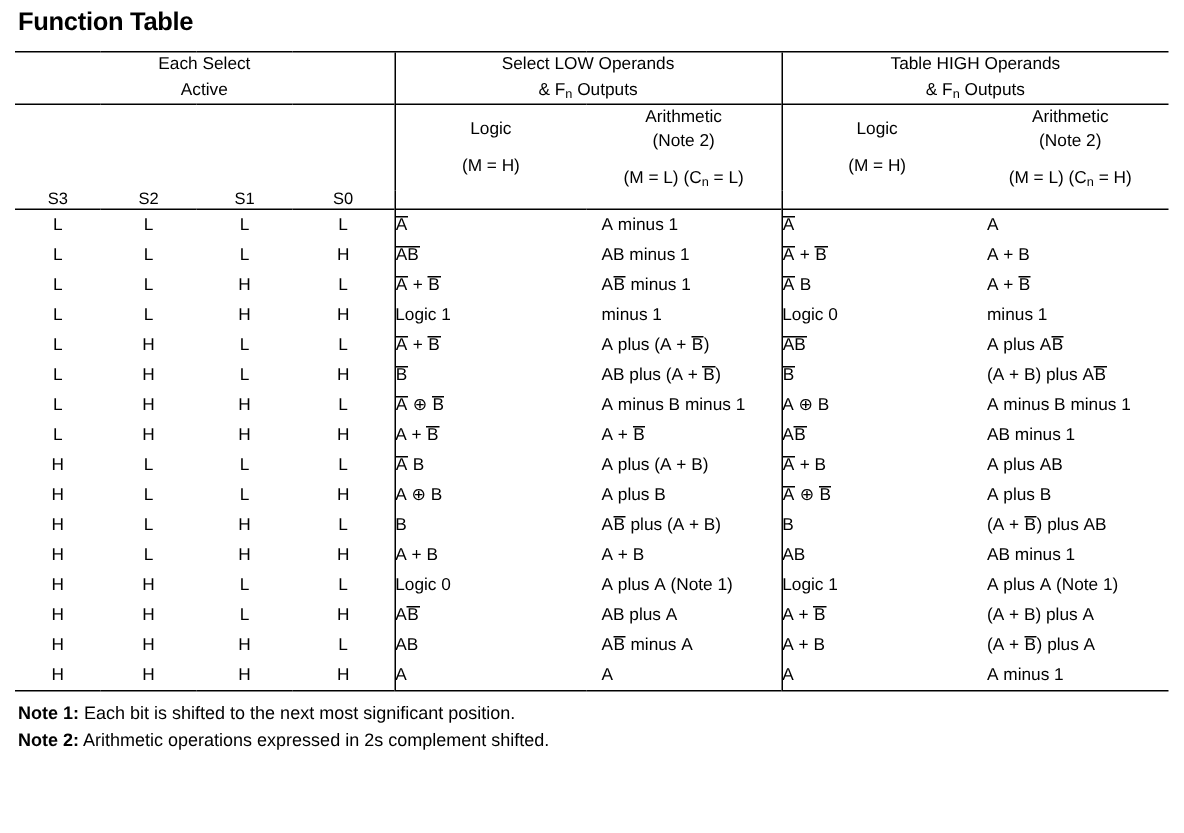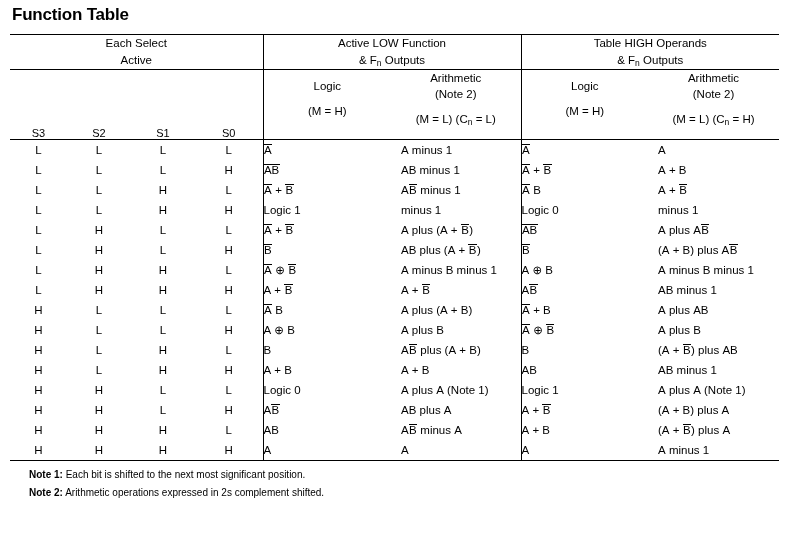--- a/index.html
+++ b/index.html
@@ -99,23 +99,22 @@
     line-height: 1.02;
     padding: 0 0.4px;
     margin-top: -1px;
   }
   
   .notes {
     margin-top: 5px;
     padding-left: 2px;
   }
   .note {
-    font-size: 10px;
+    font-size: 12px;
     line-height: 18px;
-    margin-left: 17px;
   }
   .note b { font-weight: bold; }
 </style>
 </head>
 <body>
 
 <div class="page">
 
   <div class="title">Function Table</div>
 
@@ -131,21 +130,21 @@
         <col style="width:131px">
     </colgroup>
     <tbody>
 
       <tr class="rule-top">
         <td class="hgroup" colspan="4">
           <span class="l1">Each Select</span>
           <span class="l2">Active</span>
         </td>
         <td class="hgroup vl" colspan="2">
-          <span class="l1">Active LOW Function</span>
+          <span class="l1">Select LOW Operands</span>
           <span class="l2"><span>&amp; F</span><sub>n</sub><span> Outputs</span></span>
         </td>
         <td class="hgroup vl" colspan="2">
           <span class="l1">Table HIGH Operands</span>
           <span class="l2"><span>&amp; F</span><sub>n</sub><span> Outputs</span></span>
         </td>
       </tr>
 
       <tr class="rule-mid">
         <td colspan="4"></td>

